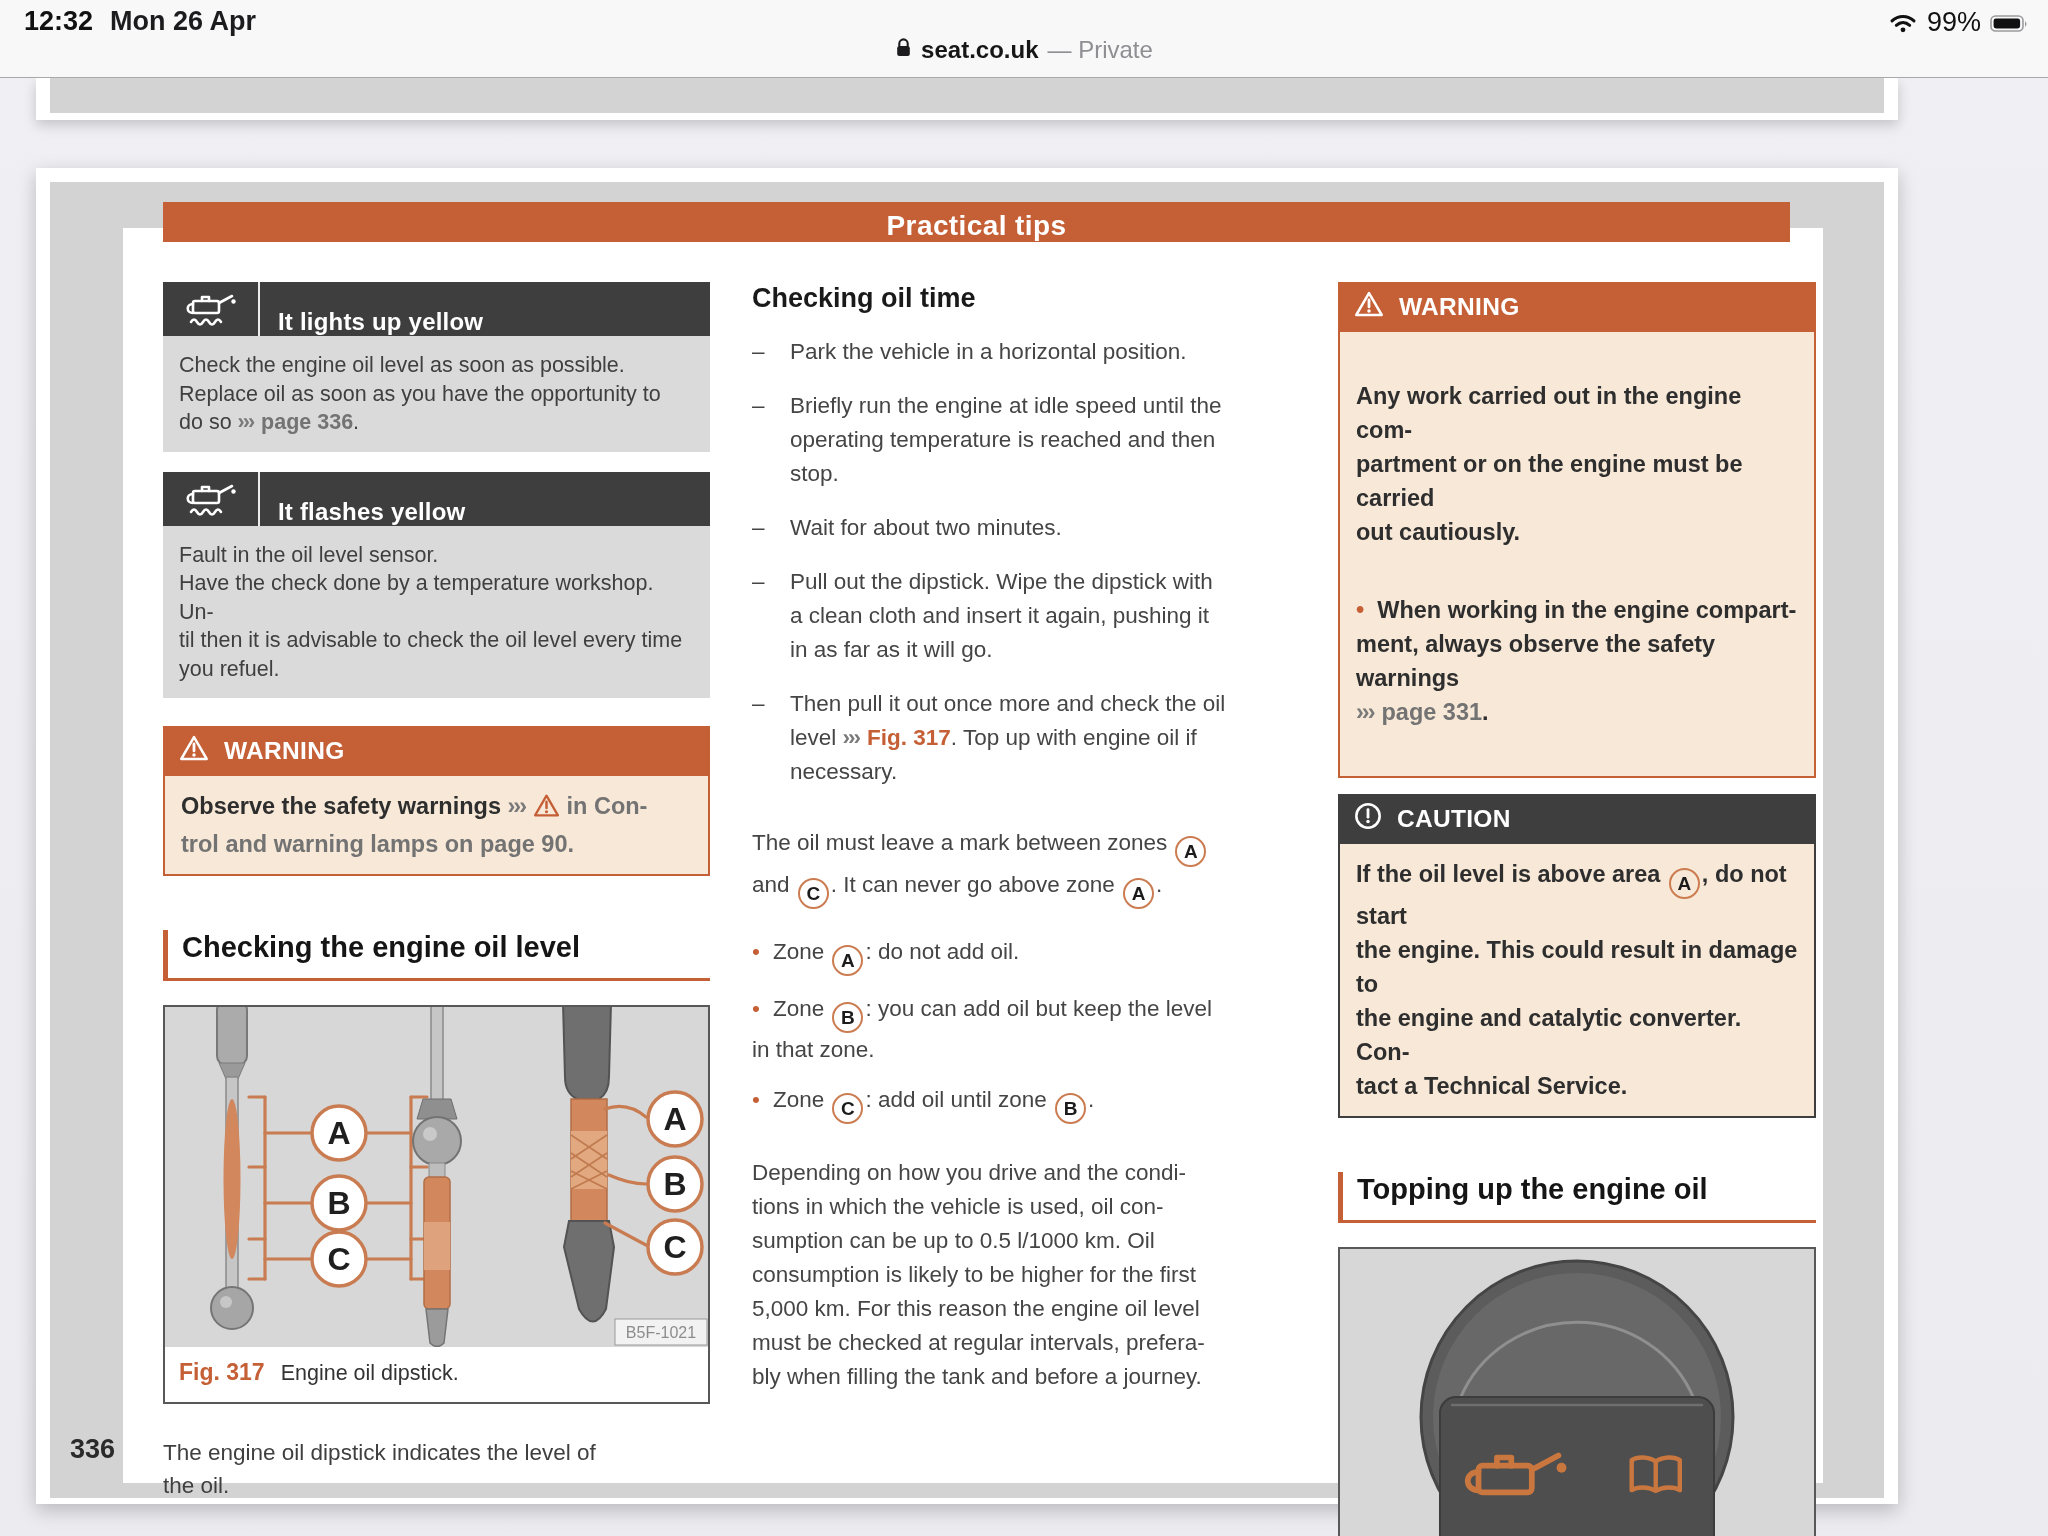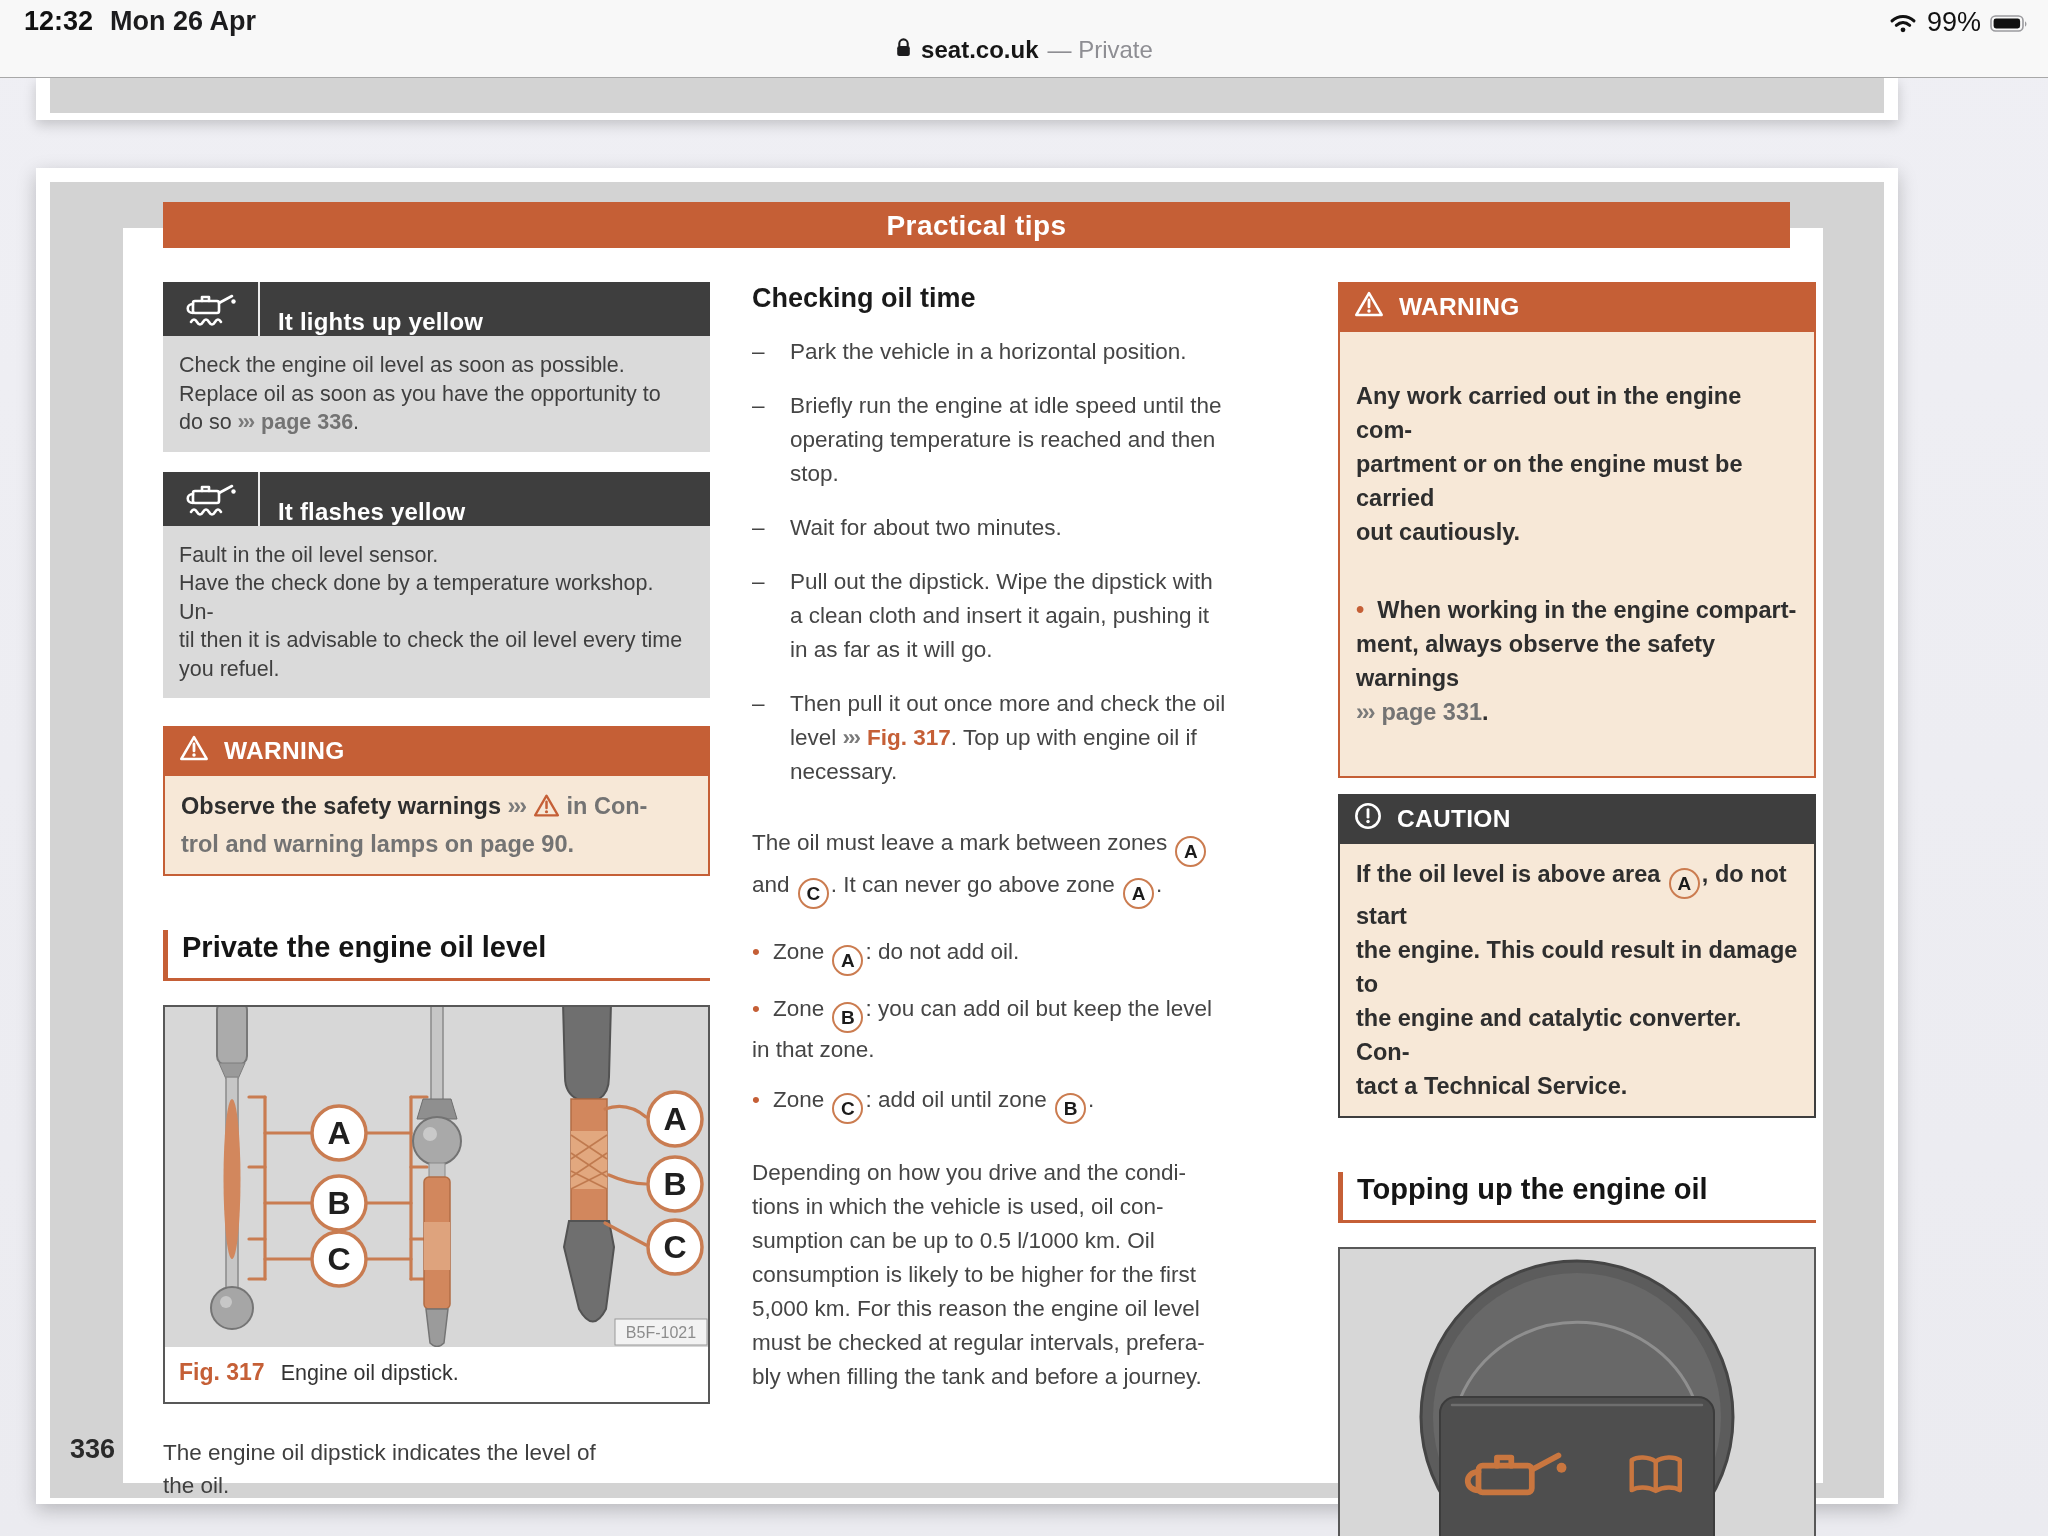--- a/index.html
+++ b/index.html
@@ -18,21 +18,21 @@
   .sb-center{position:absolute;left:0;right:0;top:36px;text-align:center;font-size:24px;color:#1c1c1e}
   .sb-center .inner{display:inline-flex;align-items:center;gap:9px}
   .site{font-weight:600;color:#161616}
   .private{color:#8E8E93}
   
   .prev-page{position:absolute;left:36px;top:78px;width:1862px;height:42px;background:#fff;box-shadow:0 5px 12px rgba(0,0,0,.18)}
   .prev-gray{position:absolute;left:14px;right:14px;top:0;bottom:7px;background:#D3D3D3}
   .page{position:absolute;left:36px;top:168px;width:1862px;height:1336px;background:#fff;box-shadow:0 6px 18px rgba(0,0,0,.22)}
   .page-gray{position:absolute;left:14px;top:14px;width:1834px;height:1316px;background:#D3D3D3}
   .content{position:absolute;left:87px;top:60px;width:1700px;height:1255px;background:#fff}
-  .banner{position:absolute;left:127px;top:34px;width:1627px;height:46px;background:#C55F36;color:#fff;
+  .banner{position:absolute;left:127px;top:34px;width:1627px;height:40px;background:#C55F36;color:#fff;
           font-size:28px;font-weight:700;text-align:center;line-height:47px;letter-spacing:.4px}
   .pagenum{position:absolute;left:34px;top:1266px;font-size:27px;font-weight:700;color:#2A2A2A}
   .col{position:absolute;top:114px}
   .col-left{left:127px;width:547px}
   .col-mid{left:716px;width:542px}
   .col-right{left:1302px;width:478px}
   
   .ind-box{margin-bottom:20px}
   .ind-head{background:#3E3E3E;height:54px;display:flex;align-items:flex-end;color:#fff}
   .icon-cell{width:97px;height:54px;display:flex;align-items:center;justify-content:center;border-right:2px solid #ECECEC;box-sizing:border-box;flex:none}
@@ -203,21 +203,21 @@
                 <use href="#ic-tri"></use>
               </svg></span>
           <span>WARNING</span>
         </header>
         <div class="warn-body body-orange"><span class="b-dark">Observe the safety warnings </span><span class="chev">›››</span><span class="icn" style="vertical-align:-4px"><svg width="27" height="25" style="color:#C55F36">
                 <use href="#ic-tri"></use>
               </svg></span><span class="xref"> in Con-
 trol and warning lamps on page 90.</span></div>
       </section>
 
-      <h2 class="sec-head">Private the engine oil level</h2>
+      <h2 class="sec-head">Checking the engine oil level</h2>
 
       <figure class="fig">
         <div class="fig-img">
           <svg viewBox="0 0 543 340" height="340">
 
             <rect x="52" y="-6" width="30" height="64" rx="9" fill="#ABABAB" stroke="#787878" stroke-width="2"></rect>
             <polygon points="54,56 80,56 73,72 61,72" fill="#9A9A9A" stroke="#7d7d7d"></polygon>
             <rect x="61" y="70" width="12" height="212" fill="#C6C6C6" stroke="#8a8a8a" stroke-width="1.5"></rect>
             <ellipse cx="67" cy="172" rx="8.5" ry="80" fill="#D2875D"></ellipse>
             <circle cx="67" cy="301" r="21" fill="#A6A6A6" stroke="#757575" stroke-width="2"></circle>

